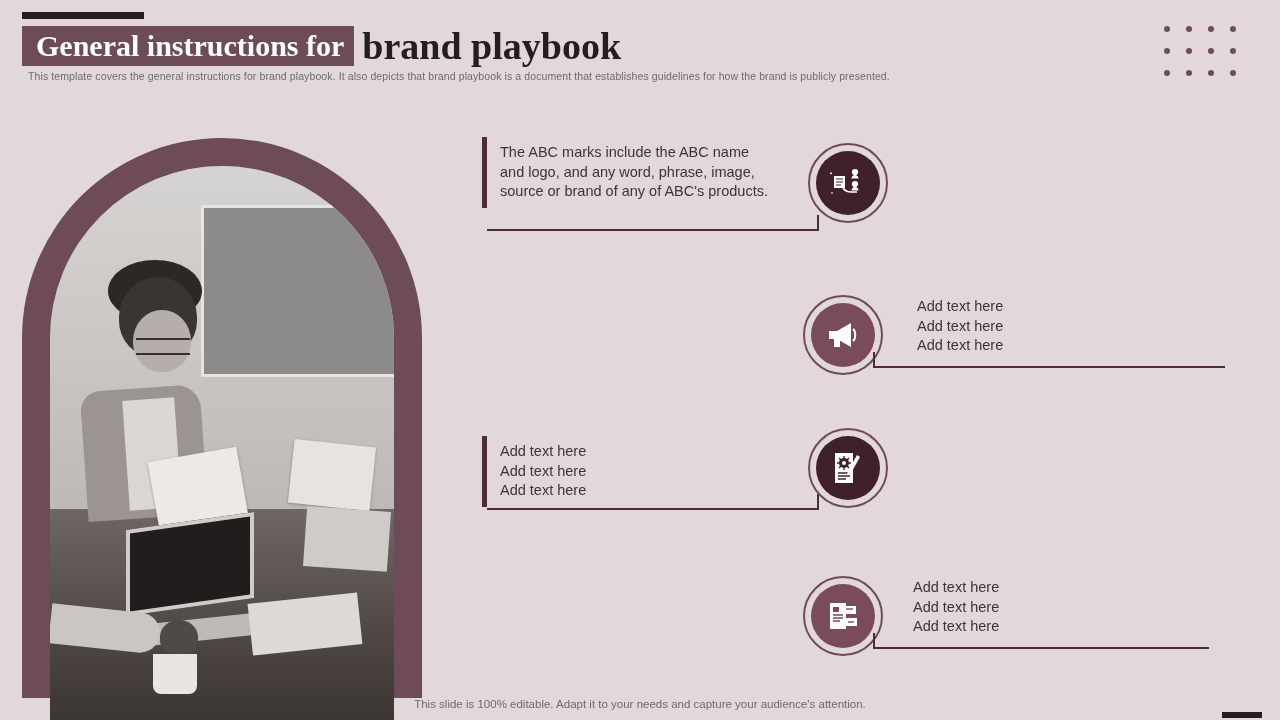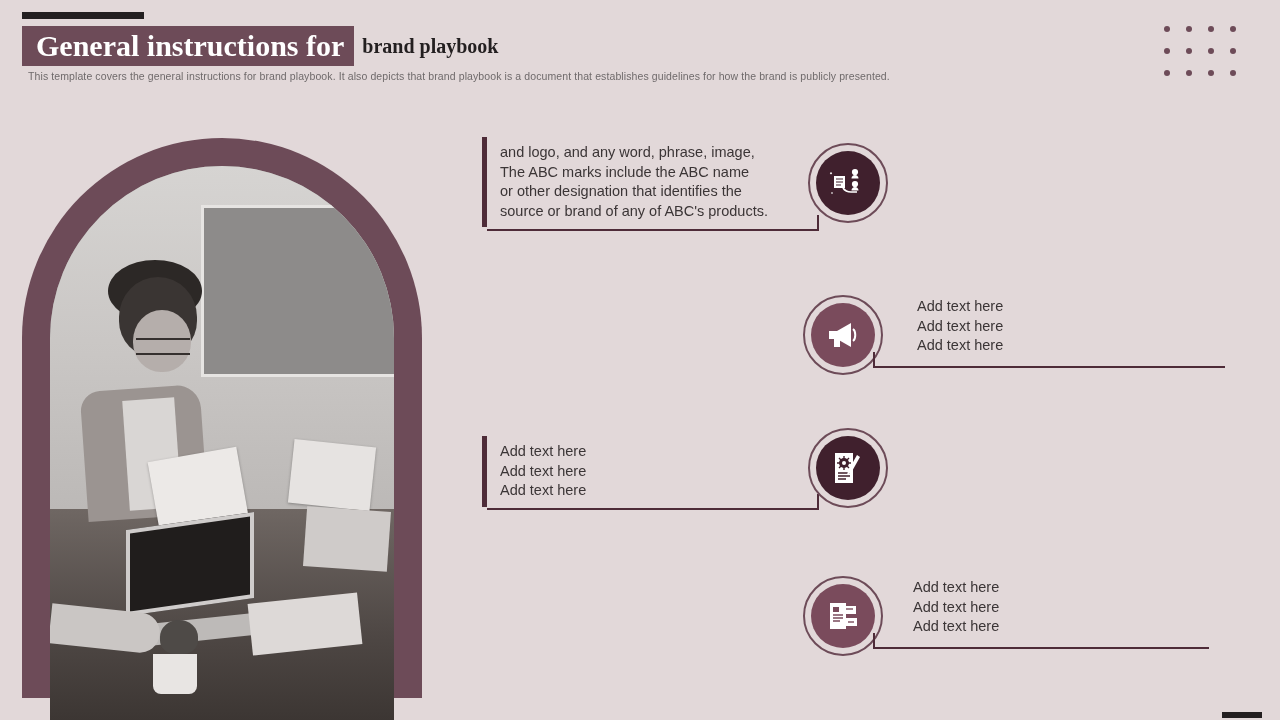--- a/index.html
+++ b/index.html
@@ -47,21 +47,21 @@
     font-size: 30px;
     font-weight: bold;
     line-height: 40px;
     padding: 0 10px 0 14px;
     height: 40px;
     display: inline-block;
   }
   .title-rest {
     color: #231f20;
     font-family: "Liberation Serif", serif;
-    font-size: 20px;
+    font-size: 38px;
     font-weight: bold;
     line-height: 40px;
     padding-left: 8px;
   }
   .subtitle {
     position: absolute;
     left: 28px;
     top: 70px;
     font-size: 10.5px;
     color: #6f6a6b;
@@ -309,23 +309,22 @@
       <div class="ph-laptop-screen"></div>
       <div class="ph-laptop-base"></div>
       <div class="ph-paper-c"></div>
       <div class="ph-plant"></div>
       <div class="ph-plant-pot"></div>
       <div class="ph-arm"></div>
     </div>
   </div>
 
   <div class="txt-left" style="left:482px; top:137px; width:310px;">
+    <div class="line">The ABC marks include the ABC name</div>
     <div class="line">and logo, and any word, phrase, image,</div>
-    <div class="line">The ABC marks include the ABC name</div>
-    <div class="line">or other designation that identifies the</div>
     <div class="line">source or brand of any of ABC's products.</div>
   </div>
   <div class="rule-left" style="left:487px; top:215px; width:330px;"></div>
   <div class="badge dark" style="left:808px; top:143px;">
     <div class="inner">
       <svg width="40" height="40" viewBox="0 0 40 40" fill="none">
         <path d="M6 13h11v12H6z" fill="#fff"></path>
         <path d="M8 16h7M8 19h7M8 22h5" stroke="#40202d" stroke-width="1.2"></path>
         <path d="M15 25c2 3 5 4 8 4h6" stroke="#fff" stroke-width="1.6" fill="none"></path>
         <circle cx="27" cy="9" r="3.1" fill="#fff"></circle>
@@ -386,14 +385,15 @@
       </svg>
     </div>
   </div>
   <div class="txt-right" style="left:913px; top:578px; width:320px;">
     <div class="line">Add text here</div>
     <div class="line">Add text here</div>
     <div class="line">Add text here</div>
   </div>
   <div class="rule-right" style="left:873px; top:633px; width:334px;"></div>
 
+  <div class="footer">This slide is 100% editable. Adapt it to your needs and capture your audience's attention.</div>
   <div class="corner-bar"></div>
 </div>
 
 </body></html>

